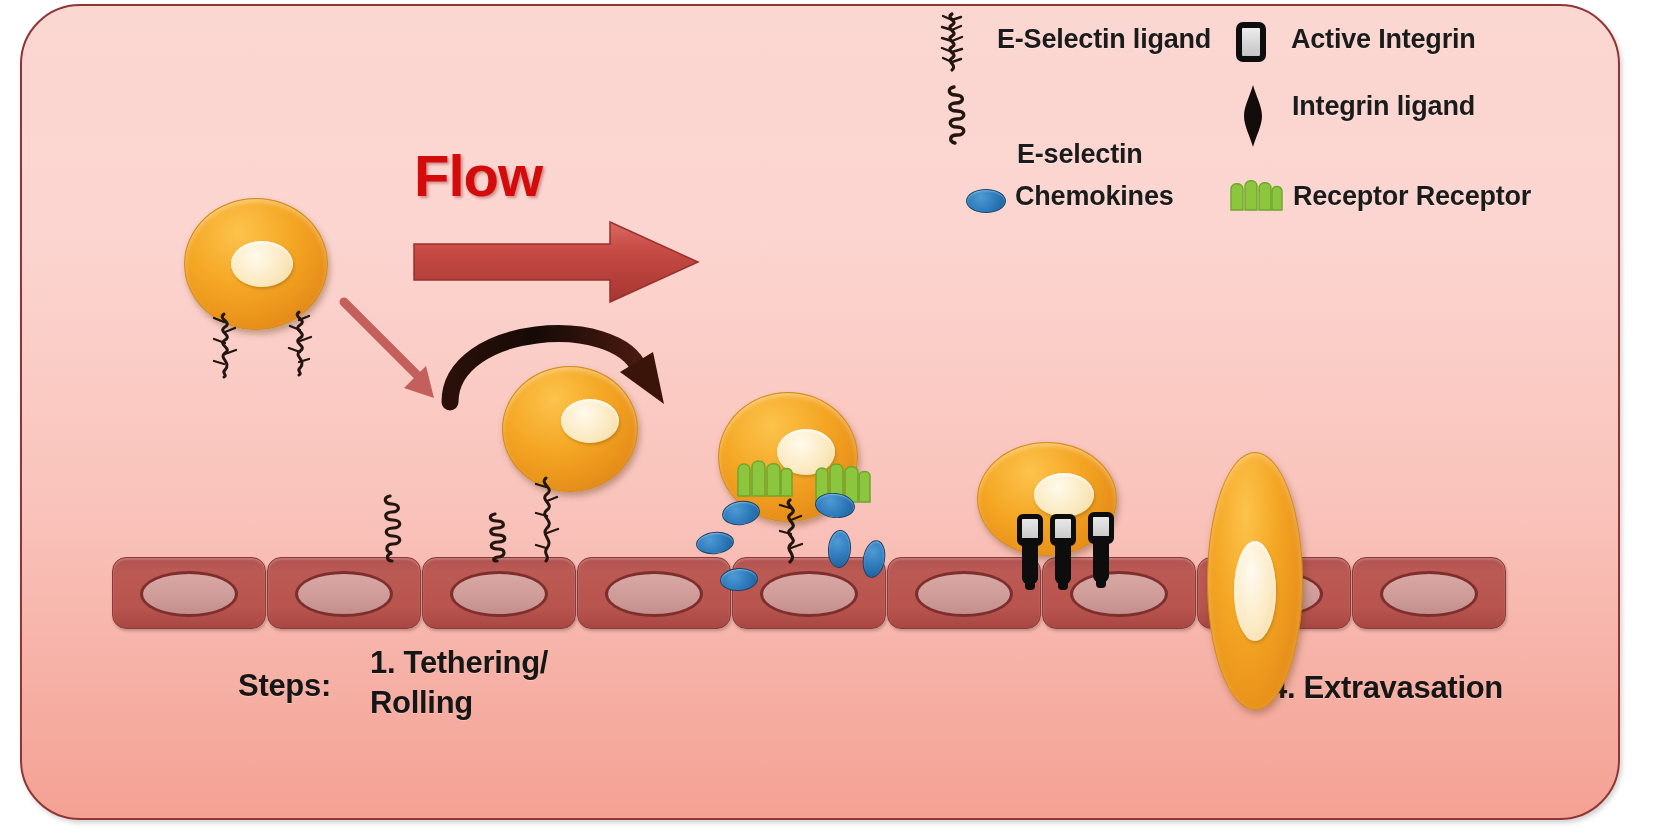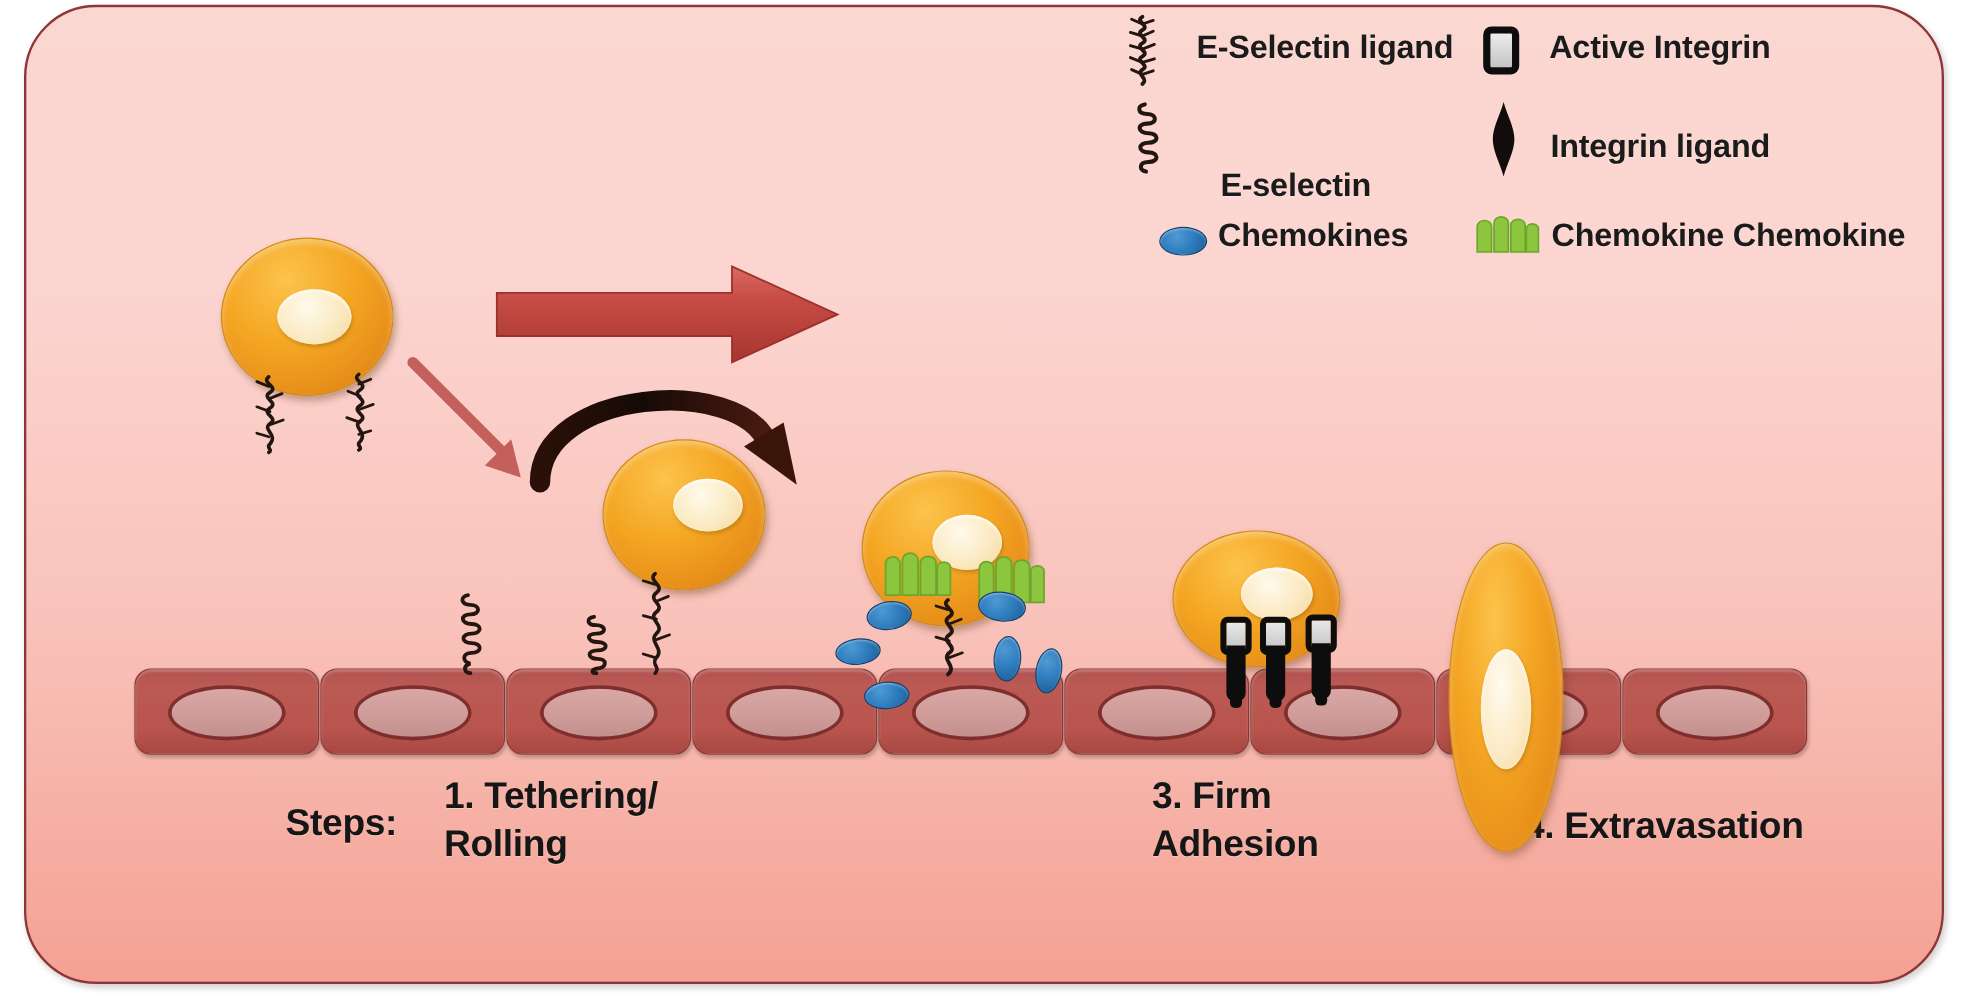--- a/index.html
+++ b/index.html
@@ -140,38 +140,39 @@
                    C8 35,8 43,17 43 C26 43,26 51,17 51 C9 51,9 58,15 59" stroke="#231510" stroke-width="3.4" fill="none" stroke-linecap="round"></path>
         </svg>
       </span>
       <span class="legend-label" style="left:995px;top:97px;margin-top:36px;">E-selectin</span>
 
       <span class="legend-icon" style="left:1219px;top:78px;">
         <svg width="24" height="64" viewBox="0 0 24 64">
           <path d="M12 1 C9 12,3 22,3 32 C3 42,9 52,12 63 C15 52,21 42,21 32 C21 22,15 12,12 1 Z" fill="#120d0a"></path>
         </svg>
       </span>
-      <span class="legend-label" style="left:1270px;top:85px;margin-top:16px;">Integrin ligand</span>
+      <span class="legend-label" style="left:1270px;top:85px;">Integrin ligand</span>
 
       <span class="legend-icon chemokine" style="left:944px;top:183px;width:38px;height:22px;"></span>
       <span class="legend-label" style="left:993px;top:175px;">Chemokines</span>
 
       <span class="legend-icon" style="left:1205px;top:170px;">
         <svg width="58" height="36" viewBox="0 0 58 36">
           <g fill="#8cc63f" stroke="#6fa52c" stroke-width="1.4">
             <path d="M4 34 L4 13 C4 6,16 6,16 13 L16 34 Z"></path>
             <path d="M18 34 L18 10 C18 3,30 3,30 10 L30 34 Z"></path>
             <path d="M32 34 L32 12 C32 5,44 5,44 12 L44 34 Z"></path>
             <path d="M45 34 L45 15 C45 9,55 9,55 15 L55 34 Z"></path>
           </g>
         </svg>
       </span>
-      <span class="legend-label" style="left:1271px;top:175px;">Chemokine Chemokine</span>
-    </div>
-
+      <span class="legend-label" style="left:1271px;top:175px;">Receptor Receptor</span>
+    </div>
+
+    <div id="flow-word">Flow</div>
 
     <svg style="position:absolute;left:390px;top:212px;" width="290" height="90" viewBox="0 0 290 90">
       <defs>
         <linearGradient id="flowg" x1="0" y1="0" x2="0" y2="1">
           <stop offset="0%" stop-color="#d96a63"></stop>
           <stop offset="35%" stop-color="#c64b44"></stop>
           <stop offset="100%" stop-color="#a63631"></stop>
         </linearGradient>
       </defs>
       <path d="M2 26 L198 26 L198 4 L286 44 L198 84 L198 62 L2 62 Z" fill="url(#flowg)" stroke="#9b312c" stroke-width="1.5"></path>
@@ -313,21 +314,17 @@
     </div>
 
     <div class="step-cap" style="left:216px;top:644px;margin-top:16px;">Steps:</div>
 
     <div class="step-cap" style="left:348px;top:637px;">
       <span>1. Tethering/</span><br>
       <span>Rolling</span>
     </div>
 
 
-    <div class="step-cap" style="left:938px;top:637px;">
-      <span>3. Firm</span><br>
-      <span>Adhesion</span>
-    </div>
 
     <div class="step-cap" style="left:1248px;top:662px;">4. Extravasation</div>
 
   </div>
 </div>
 
 </body></html>

